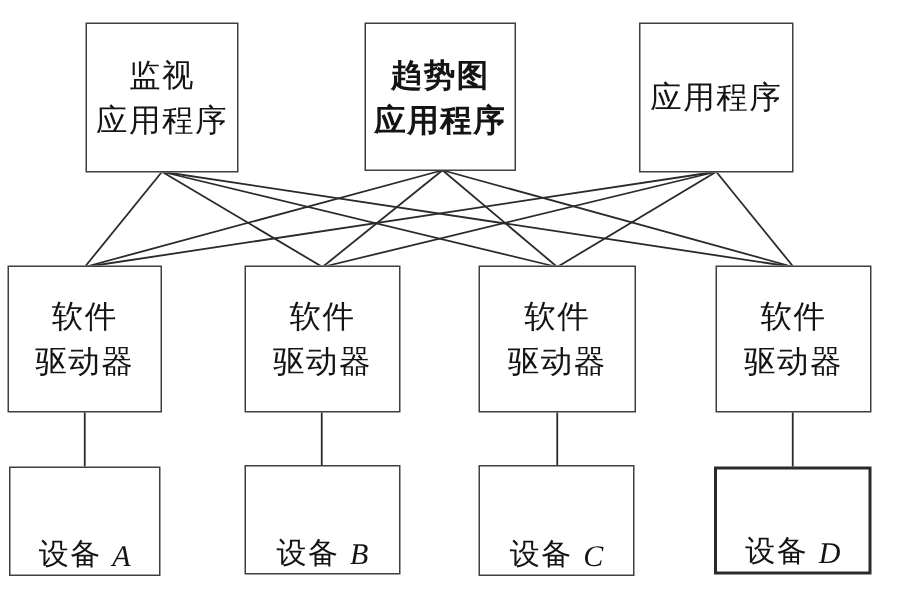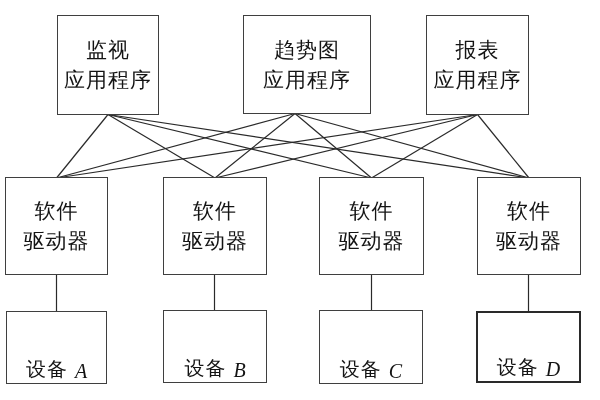--- a/index.html
+++ b/index.html
@@ -45,21 +45,21 @@
     letter-spacing: 1px;
     align-items: flex-end;
   }
   .dev-letter {
     font-style: italic;
     margin-left: 7px;
     letter-spacing: 0;
   }
   
   #app1 { left: 57px;  top: 15px; width: 102px; height: 100px; }
-  #app2 { left: 243px; top: 15px; width: 128px; height: 99px;  }
+  #app2 { left: 243px; top: 15px; width: 101px; height: 99px; font-weight: bold;  }
   #app3 { left: 426px; top: 15px; width: 103px; height: 100px; }
   
   #drv1 { left: 5px;   top: 177px; width: 103px; height: 98px; }
   #drv2 { left: 163px; top: 177px; width: 104px; height: 98px; }
   #drv3 { left: 319px; top: 177px; width: 105px; height: 98px; }
   #drv4 { left: 477px; top: 177px; width: 104px; height: 98px; }
   
   #devA { left: 6px;   top: 311px; width: 101px; height: 73px; }
   #devB { left: 163px; top: 310px; width: 104px; height: 73px; }
   #devC { left: 319px; top: 310px; width: 104px; height: 74px; }
@@ -96,21 +96,20 @@
 
   <div id="app1" class="box app-box">
     <span>监视</span>
     <span>应用程序</span>
   </div>
   <div id="app2" class="box app-box">
     <span>趋势图</span>
     <span>应用程序</span>
   </div>
   <div id="app3" class="box app-box">
-    <span>报表</span>
     <span>应用程序</span>
   </div>
 
   <div id="drv1" class="box drv-box">
     <span>软件</span>
     <span>驱动器</span>
   </div>
   <div id="drv2" class="box drv-box">
     <span>软件</span>
     <span>驱动器</span>

